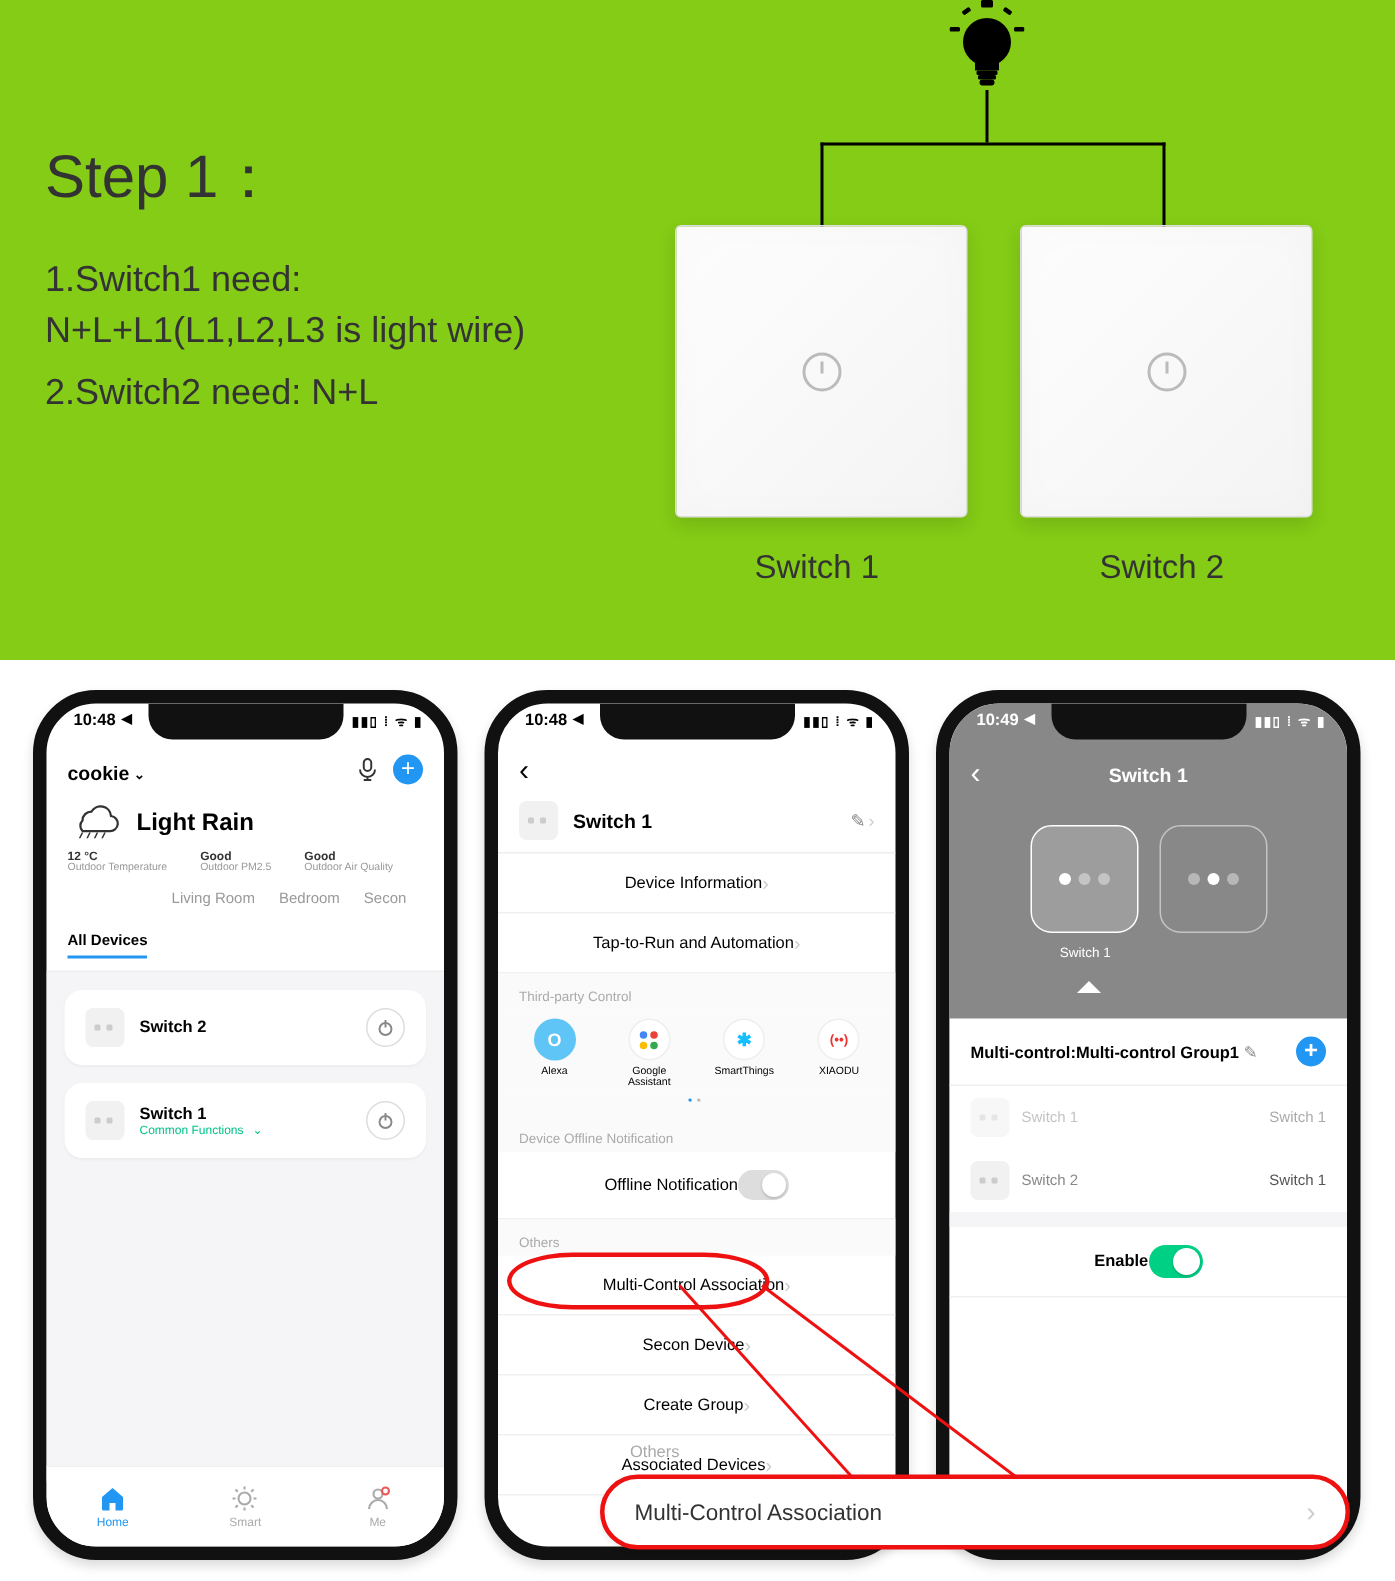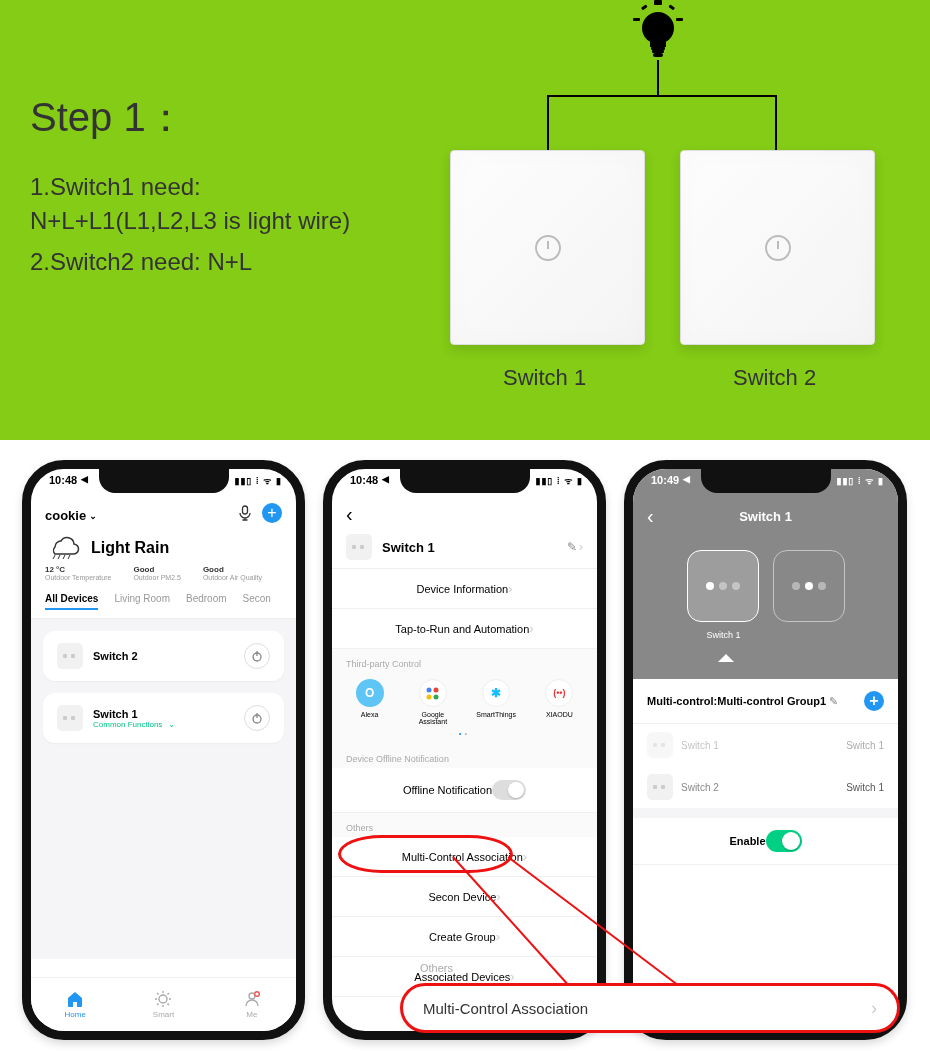--- a/index.html
+++ b/index.html
@@ -44,21 +44,21 @@
   .p1-cookie { font-size: 13px; font-weight: 600; display:flex; align-items:center; gap:3px; }
   .p1-head-r { display:flex; align-items:center; gap:10px; }
   .mic-icon svg, .plus-badge svg { display:block; }
   .plus-badge { width:20px; height:20px; background:#2196f3; border-radius:50%; display:flex; align-items:center; justify-content:center; color:#fff; font-size:16px; line-height:1; }
   .p1-weather { padding: 6px 0 0 14px; display:flex; align-items:center; gap:10px;text-align:center; }
   .cloud-icon { width:36px; }
   .p1-weather-title { font-size: 16px; font-weight: 700; }
   .p1-sub { padding: 2px 14px 8px 14px; display:flex; gap:22px; font-size:8px; color:#333; }
   .p1-sub div span { display:block; color:#999; font-size:7px; }
   .p1-tabs { padding: 4px 0 8px 14px; display:flex; gap:16px; font-size:10px; color:#999; border-bottom:1px solid #eee; }
-  .p1-tabs .active { color:#000; font-weight:700; border-bottom:2px solid #2196f3; padding-bottom:4px; }
+  .p1-tabs .active { color:#000; font-weight:700; border-bottom:2px solid #2196f3; padding-bottom:4px;margin-top:28px; }
   .p1-body { background:#f5f5f7; padding:12px 12px; height: 340px; }
   .dev-card { background:#fff; border-radius:12px; padding:12px 14px; margin-bottom:12px; display:flex; align-items:center; gap:10px; box-shadow:0 1px 2px rgba(0,0,0,.04); }
   .dev-icon { width:26px; height:26px; background:#f1f1f1; border-radius:5px; position:relative; flex-shrink:0; }
   .dev-icon::before, .dev-icon::after { content:""; position:absolute; width:4px; height:4px; background:#ccc; border-radius:1px; }
   .dev-icon::before { left:6px; top:11px; }
   .dev-icon::after { left:14px; top:11px; }
   .dev-title { font-size:11px; font-weight:600; }
   .dev-sub { font-size:8px; color:#00c389; display:flex; align-items:center; gap:6px; }
   .pwr-btn { margin-left:auto; width:26px; height:26px; border:1px solid #ddd; border-radius:50%; display:flex; align-items:center; justify-content:center; }
   .pwr-btn svg { width:12px; height:12px; }

